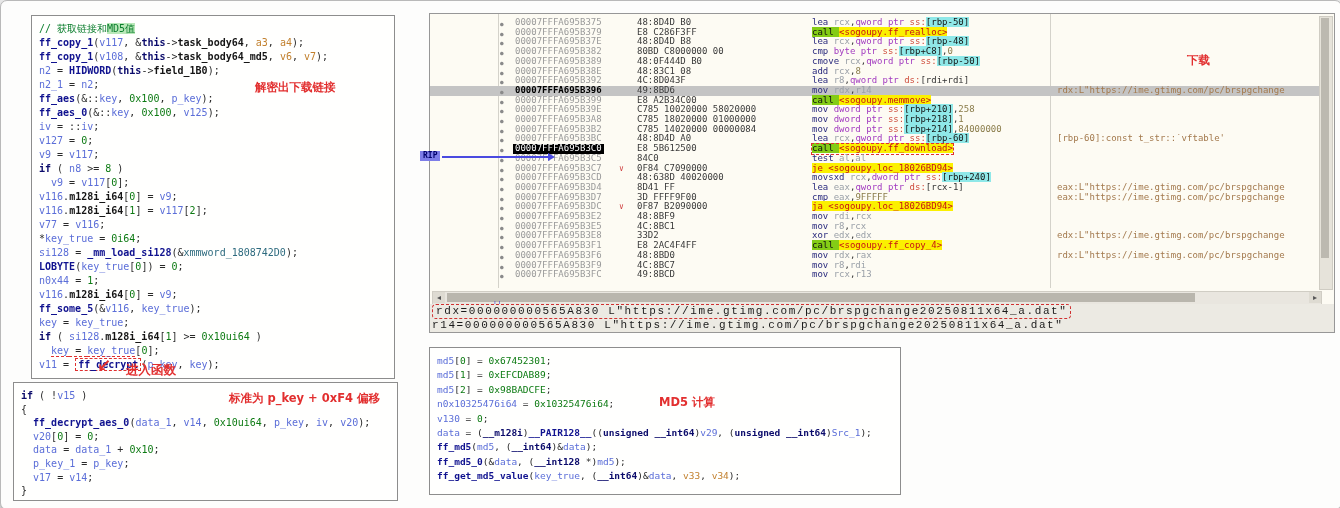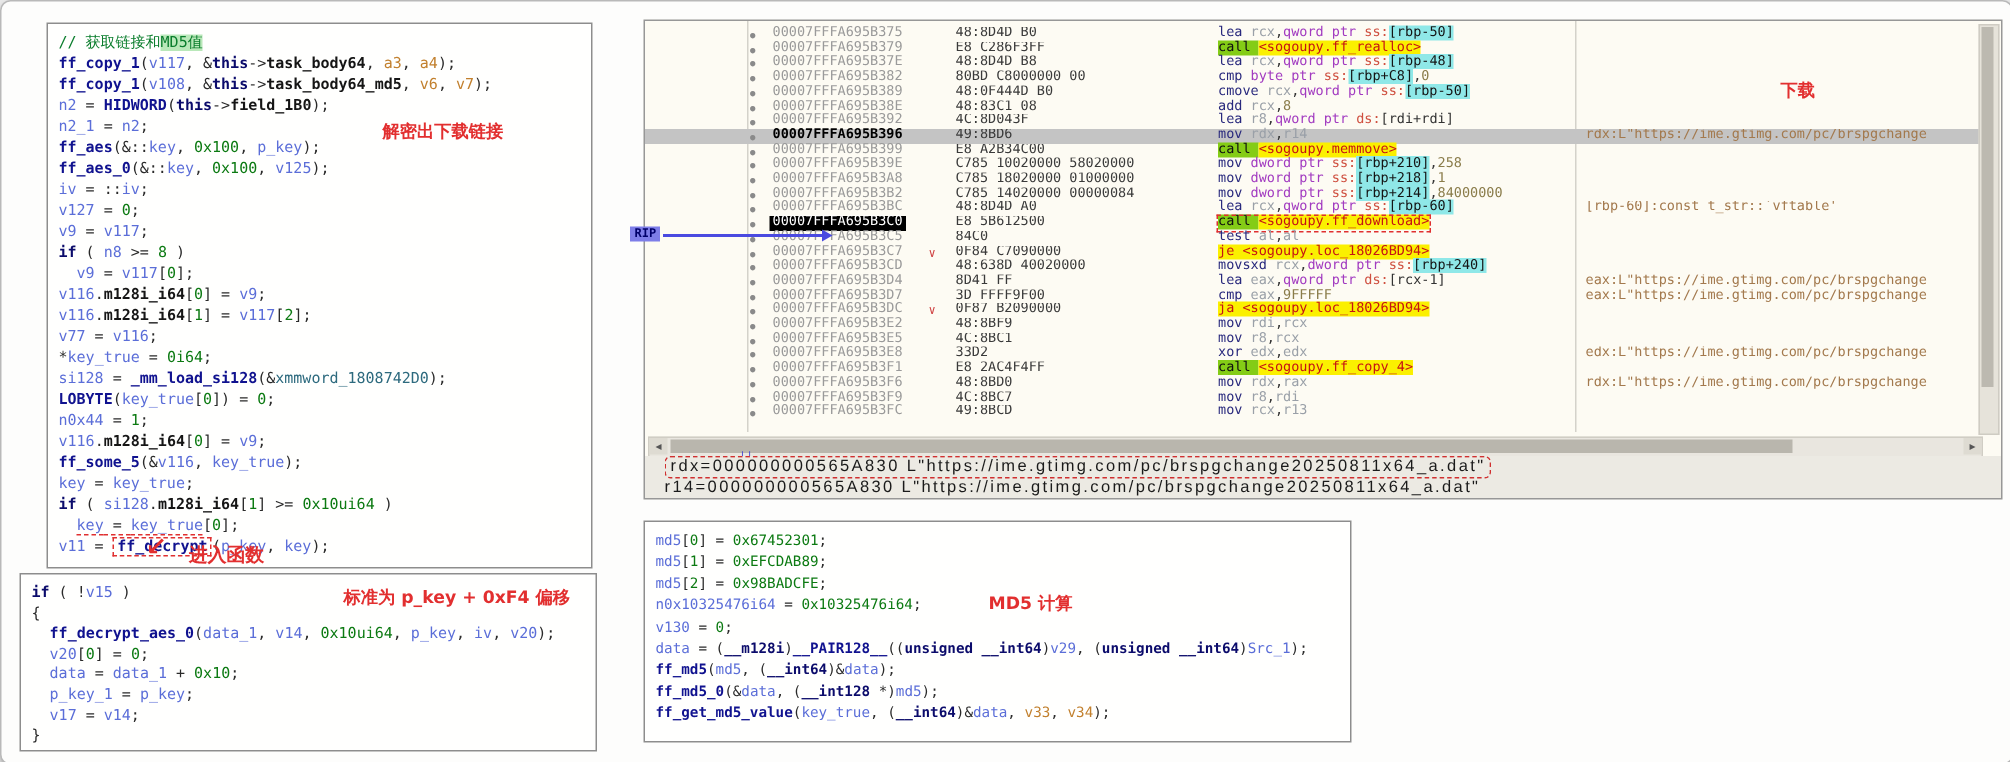--- a/index.html
+++ b/index.html
@@ -65,22 +65,22 @@
            border:1px solid #cfccc3;}
   .vthumb{position:absolute;left:1px;top:1px;width:8px;height:240px;background:#bcb9b0;}
   .hscroll{position:absolute;left:2px;top:277px;width:888px;height:12px;background:#e9e6df;
            border:1px solid #d0cdc4;}
   .harrow{position:absolute;top:0;width:12px;height:11px;color:#555;font-size:8px;line-height:11px;
           text-align:center;background:#dedbd2;}
   .harrow.left{left:0;} .harrow.right{right:0;}
   .hthumb{position:absolute;left:14px;top:1px;width:748px;height:9px;background:#b9b6ad;}
   
   .dstatus-area{position:absolute;left:0;top:290px;width:904px;height:28px;background:#eceae3;}
-  .sline{font-family:Liberation Sans, sans-serif;font-size:11px;letter-spacing:1.6px;
-         color:#1a1a1a;white-space:nowrap;line-height:13px;padding-left:13px;}
+  .sline{font-family:Liberation Mono, monospace;font-size:11px;letter-spacing:1.6px;
+         color:#1a1a1a;white-space:nowrap;line-height:13px;padding-left:2px;}
   .sline .boxed{border:1.5px dashed #d03030;border-radius:4px;padding:0 3px;display:inline-block;}
   .jump-arrows{position:absolute;left:62px;top:286px;color:#3d3dd2;font-size:7px;letter-spacing:-1px;}
   
   .rip-label{position:absolute;left:419px;top:150px;background:#7d7de8;color:#00006a;
              font-family:"DejaVu Sans Mono",monospace;font-size:8px;font-weight:bold;
              padding:0px 3px;line-height:10px;}
   .rip-line{position:absolute;left:441px;top:155px;width:106px;height:0;border-top:2px solid #4a4ae0;}
   .rip-head{position:absolute;left:547px;top:152px;width:0;height:0;
             border-left:7px solid #4a4ae0;border-top:4px solid transparent;border-bottom:4px solid transparent;}
 </style>

